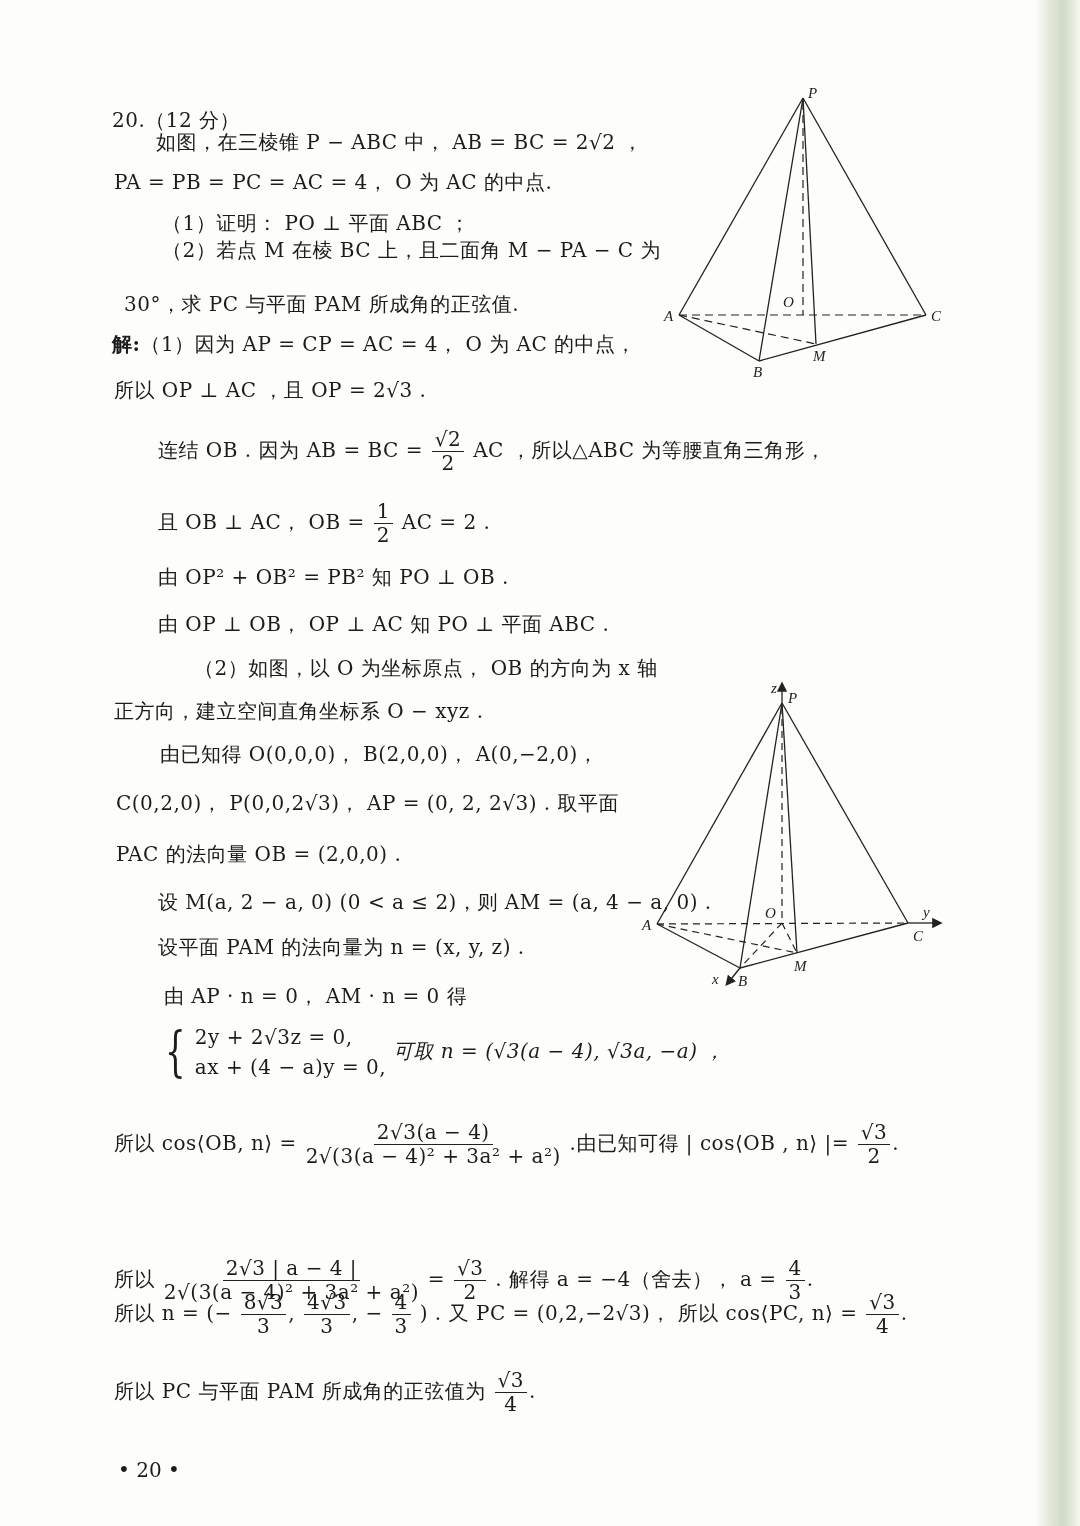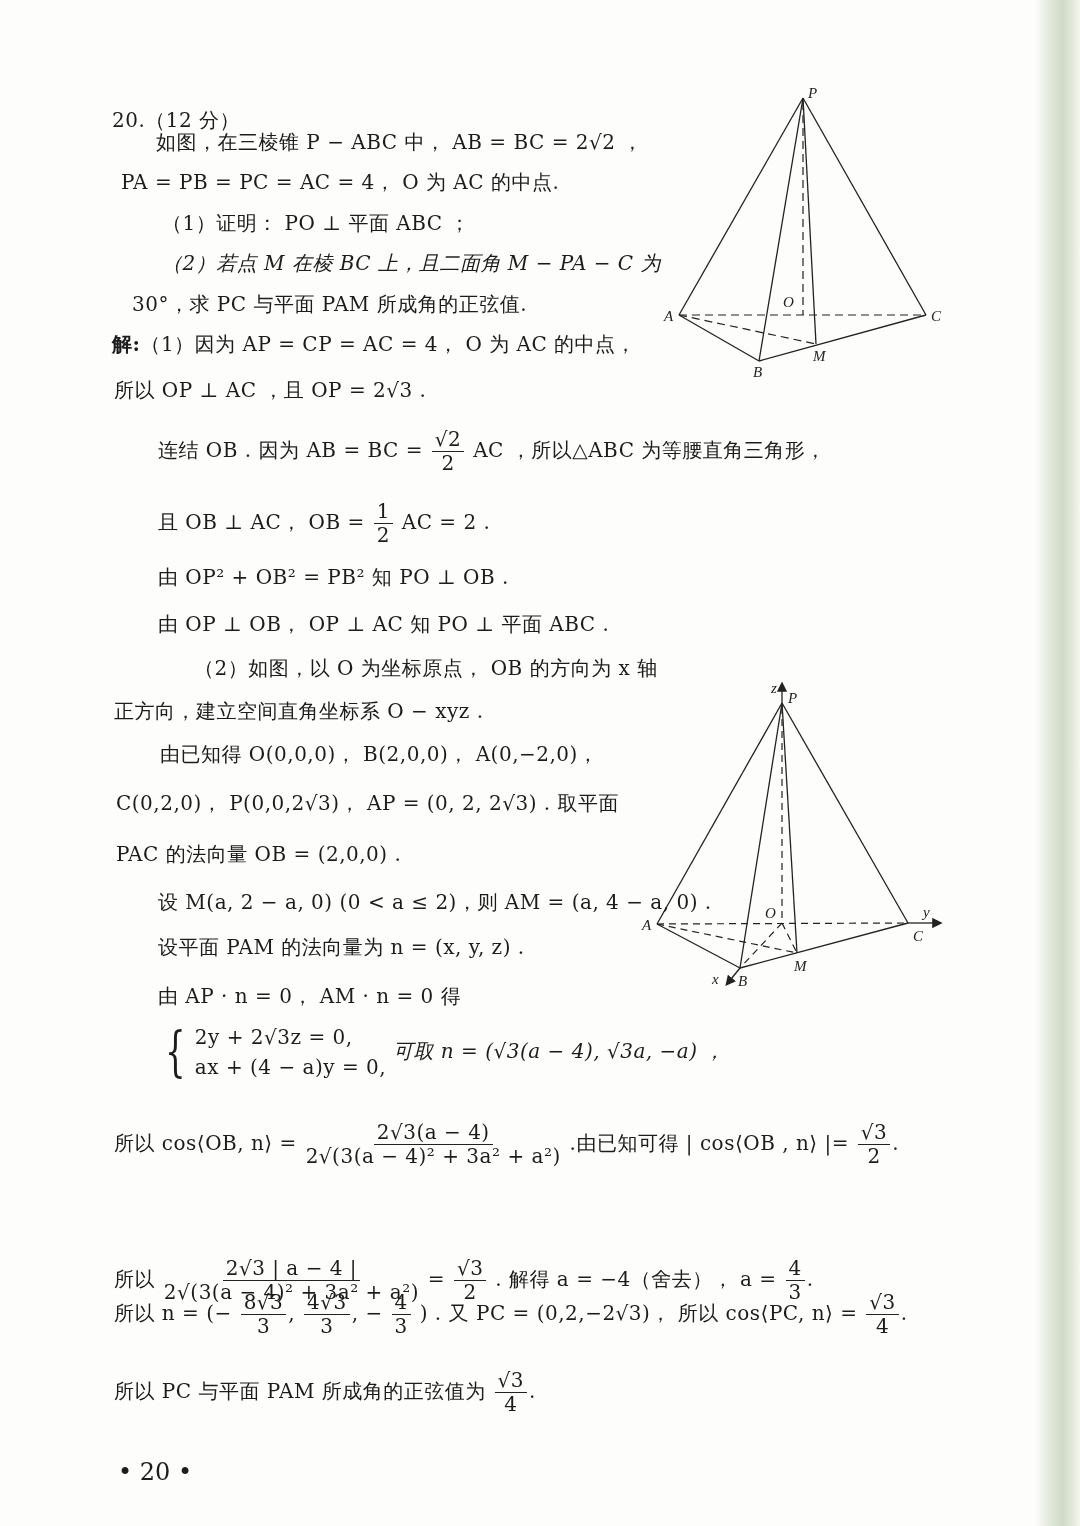--- a/index.html
+++ b/index.html
@@ -21,35 +21,35 @@
     display: inline-flex; flex-direction: column; align-items: center;
     vertical-align: middle; margin: 0 2px; line-height: 1.05;
   }
   .frac .num { border-bottom: 1px solid #222; padding: 0 3px 1px; }
   .frac .den { padding-top: 1px; }
   .sys { display: inline-flex; align-items: center; vertical-align: middle; }
   .brace { font-size: 54px; line-height: 54px; font-weight: 200; margin-right: 2px; transform: scaleX(0.6); }
   .sys .rows { display: flex; flex-direction: column; line-height: 30px; justify-content: flex-end; }
   .fig { position: absolute; }
   .fig text { font-family: "Liberation Serif", serif; font-style: italic; font-size: 15px; fill: #222; }
-  .pageno { position: absolute; left: 118px; top: 1458px; font-size: 24px; text-align: center; }
+  .pageno { position: absolute; left: 118px; top: 1458px; font-size: 20px; text-align: center; }
 </style>
 </head>
 <body>
 
 <div class="edge"></div>
 
 <div class="line" style="left:112px;top:82px;margin-top:24px;">
   <span>20.</span><span>（12 分）</span>
 </div>
 <div class="line" style="left:156px;top:128px;">如图，在三棱锥 P − ABC 中， AB = BC = 2√2 ，</div>
-<div class="line" style="left:114px;top:168px;margin-left:7px;">PA = PB = PC = AC = 4， O 为 AC 的中点.</div>
+<div class="line" style="left:114px;top:168px;">PA = PB = PC = AC = 4， O 为 AC 的中点.</div>
 <div class="line" style="left:162px;top:209px;">（1）证明： PO ⊥ 平面 ABC ；</div>
-<div class="line" style="left:162px;top:249px;font-style:italic;">（2）若点 M 在棱 BC 上，且二面角 M − PA − C 为</div>
-<div class="line" style="left:132px;top:290px;text-align:center;">30°，求 PC 与平面 PAM 所成角的正弦值.</div>
+<div class="line" style="left:162px;top:236px;">（2）若点 M 在棱 BC 上，且二面角 M − PA − C 为</div>
+<div class="line" style="left:124px;top:290px;text-align:center;">30°，求 PC 与平面 PAM 所成角的正弦值.</div>
 
 <div class="line" style="left:112px;top:330px;">
   <span style="font-weight:bold">解:</span><span>（1）因为 AP = CP = AC = 4， O 为 AC 的中点，</span>
 </div>
 <div class="line" style="left:114px;top:376px;">所以 OP ⊥ AC ，且 OP = 2√3 .</div>
 
 <div class="line" style="left:158px;top:420px;line-height:60px;">
   <span>连结 OB . 因为 AB = BC =</span>
   <span class="frac">
       <span class="num">√2</span>
@@ -70,21 +70,21 @@
 <div class="line" style="left:158px;top:563px;">由 OP² + OB² = PB² 知 PO ⊥ OB .</div>
 <div class="line" style="left:158px;top:610px;">由 OP ⊥ OB， OP ⊥ AC 知 PO ⊥ 平面 ABC .</div>
 
 <div class="line" style="left:164px;top:654px;margin-left:30px;">（2）如图，以 O 为坐标原点， OB 的方向为 x 轴</div>
 <div class="line" style="left:114px;top:697px;">正方向，建立空间直角坐标系 O − xyz .</div>
 <div class="line" style="left:160px;top:740px;">由已知得 O(0,0,0)， B(2,0,0)， A(0,−2,0)，</div>
 <div class="line" style="left:116px;top:789px;">C(0,2,0)， P(0,0,2√3)， AP = (0, 2, 2√3) . 取平面</div>
 <div class="line" style="left:116px;top:840px;">PAC 的法向量 OB = (2,0,0) .</div>
 <div class="line" style="left:158px;top:888px;">设 M(a, 2 − a, 0) (0 &lt; a ≤ 2)，则 AM = (a, 4 − a, 0) .</div>
 <div class="line" style="left:158px;top:933px;">设平面 PAM 的法向量为 n = (x, y, z) .</div>
-<div class="line" style="left:158px;top:982px;">由 AP · n = 0， AM · n = 0 得</div>
+<div class="line" style="left:164px;top:982px;">由 AP · n = 0， AM · n = 0 得</div>
 
 <div class="line" style="left:158px;top:1022px;">
   <span class="sys">
     <span class="brace">{</span>
     <span class="rows">
         <span>2y + 2√3z = 0,</span>
         <span>ax + (4 − a)y = 0,</span>
       </span>
   </span>
   <span style="font-style:italic;">可取 n = (√3(a − 4), √3a, −a) ，</span>

